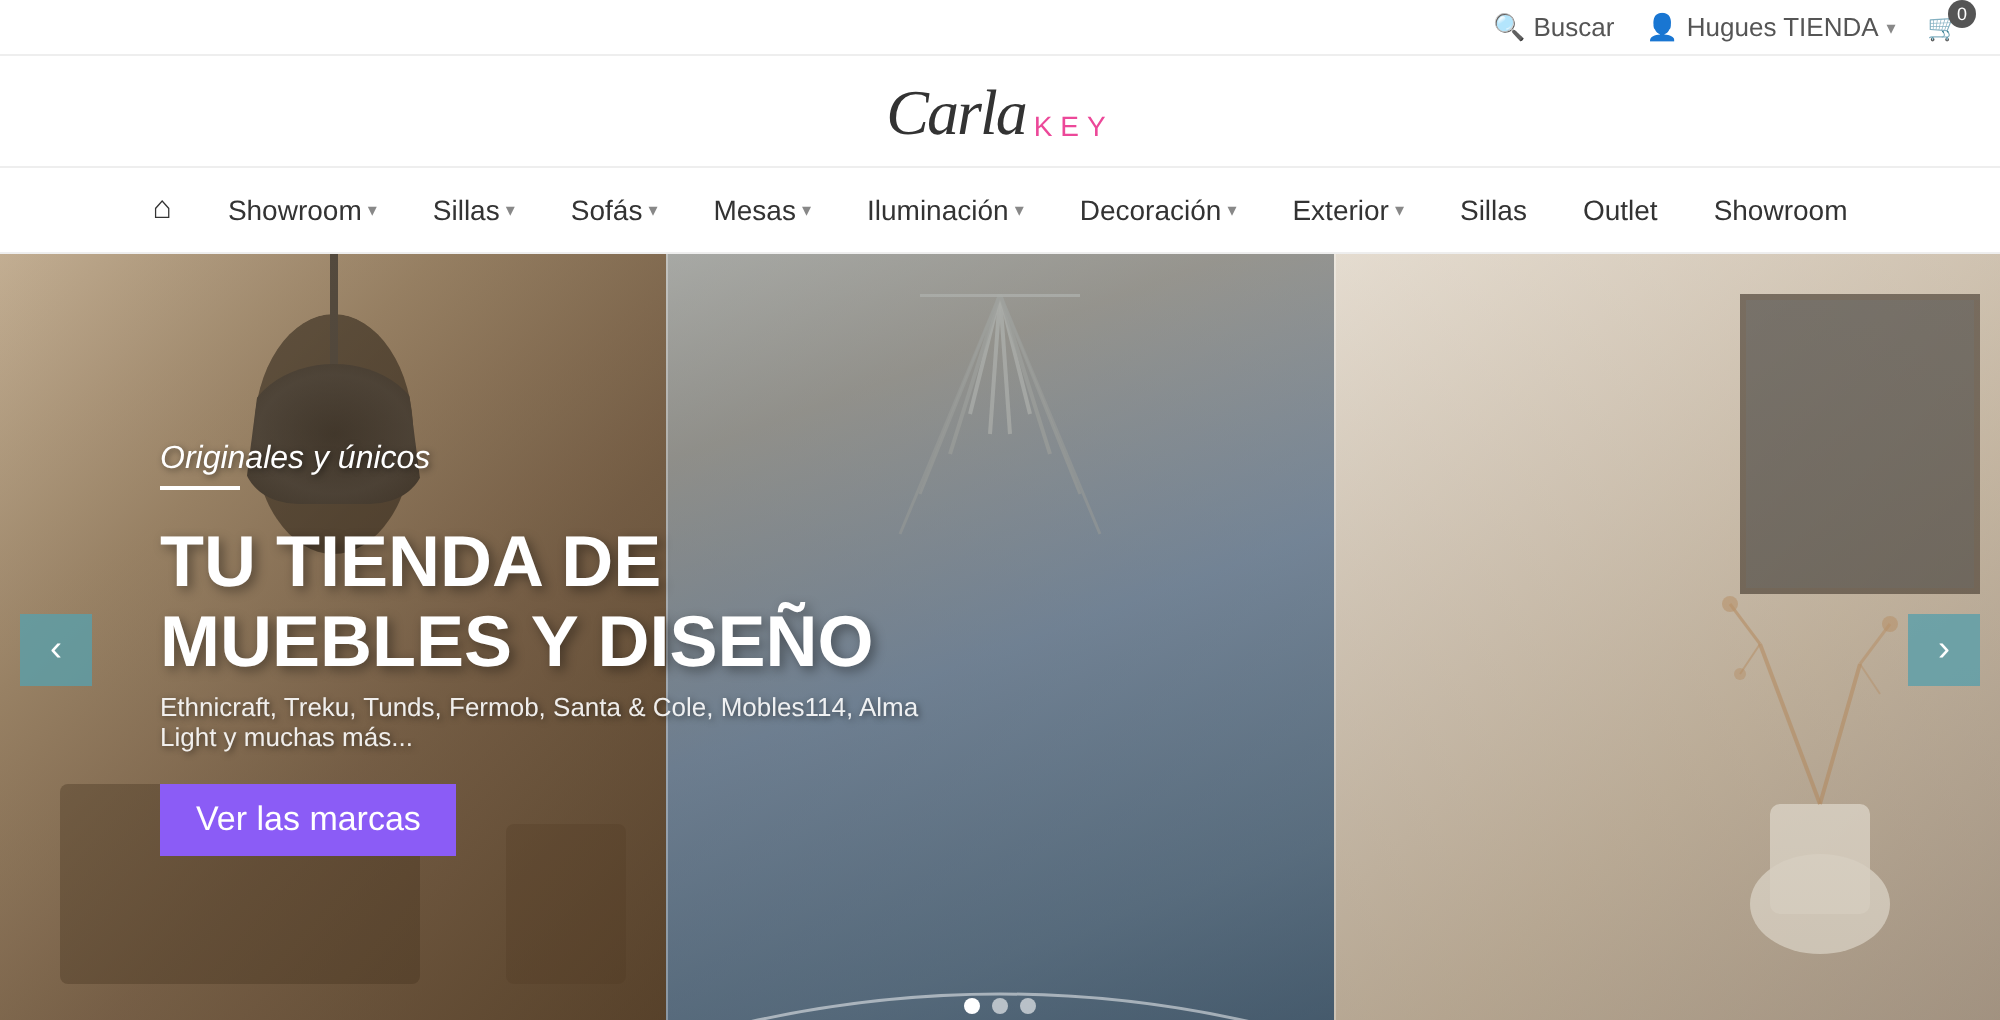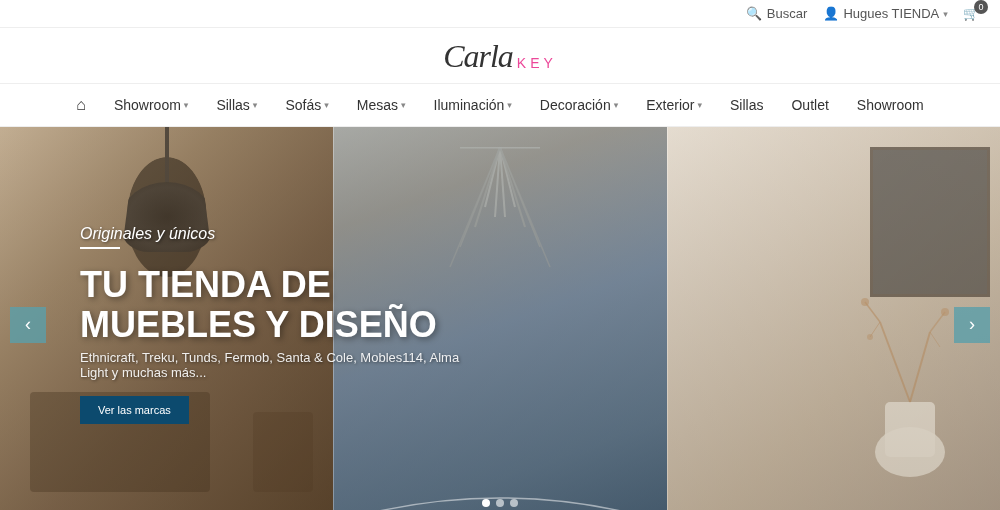--- a/index.html
+++ b/index.html
@@ -214,24 +214,24 @@
     }
     .hero-brands {
       color: rgba(255,255,255,0.9);
       font-size: 13px;
       margin-bottom: 16px;
       max-width: 400px;
       text-shadow: 1px 1px 3px rgba(0,0,0,0.5);
     }
     .hero-btn {
       display: inline-block;
-      background: #0c4a6e;
+      background: #8b5cf6;
       color: #fff;
       padding: 8px 18px;
-      font-size: 11px;
+      font-size: 17px;
       text-decoration: none;
       cursor: pointer;
       border: none;
       width: fit-content;
     }
 
     
     .arrow {
       position: absolute;
       top: 50%;

